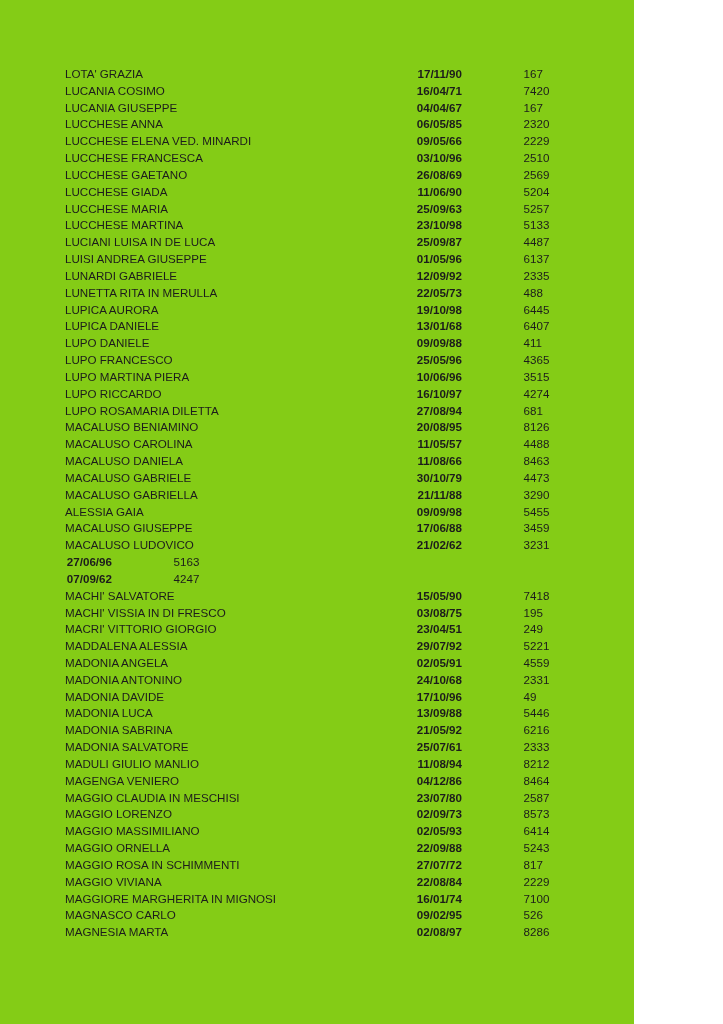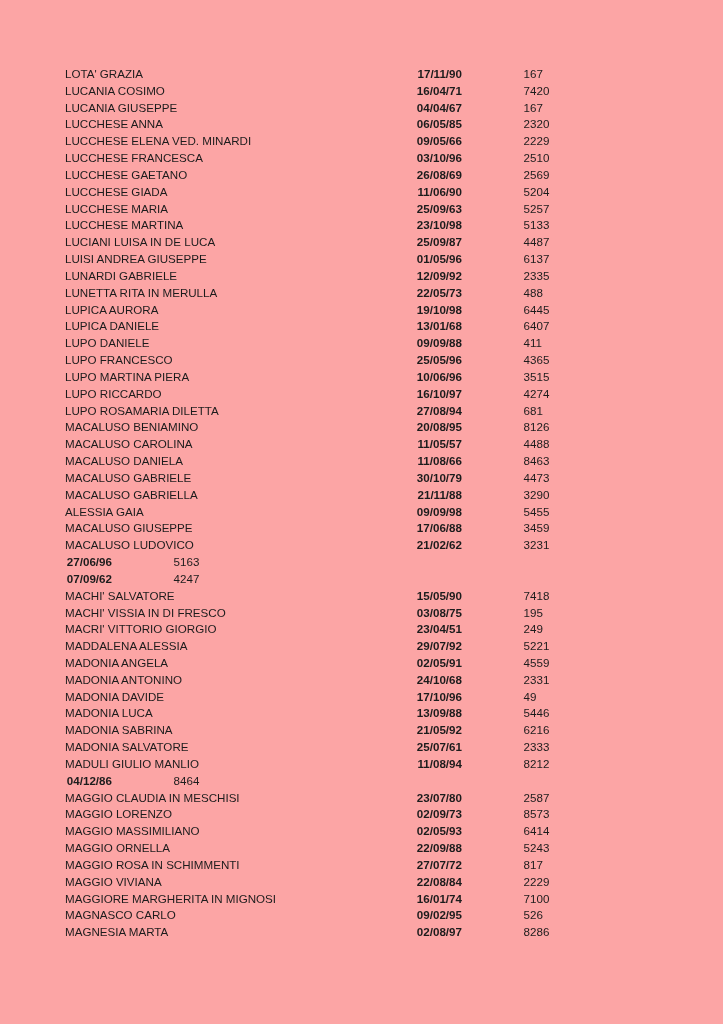--- a/index.html
+++ b/index.html
@@ -2,23 +2,23 @@
 <html><head>
 <meta charset="utf-8">
 <style>
   html, body {
     margin: 0;
     padding: 0;
     background: #ffffff;
   }
   .page {
     position: relative;
-    width: 723px;
+    width: 634px;
     height: 1024px;
-    background: #fca5a5;
+    background: #84cc16;
     overflow: hidden;
     font-family: "Liberation Sans", sans-serif;
   }
   .list {
     position: absolute;
     left: 65px;
     top: 66px;
   }
   .row {
     display: flex;
@@ -283,20 +283,21 @@
         <span class="cell c-n1">2</span>
         <span class="cell c-n2">333</span>
       </div>
       <div class="row">
         <span class="cell c-name">MADULI GIULIO MANLIO</span>
         <span class="cell c-date">11/08/94</span>
         <span class="cell c-n1">8</span>
         <span class="cell c-n2">212</span>
       </div>
       <div class="row">
+        <span class="cell c-name">MAGENGA VENIERO</span>
         <span class="cell c-date">04/12/86</span>
         <span class="cell c-n1">8</span>
         <span class="cell c-n2">464</span>
       </div>
       <div class="row">
         <span class="cell c-name">MAGGIO CLAUDIA IN MESCHISI</span>
         <span class="cell c-date">23/07/80</span>
         <span class="cell c-n1">2</span>
         <span class="cell c-n2">587</span>
       </div>

